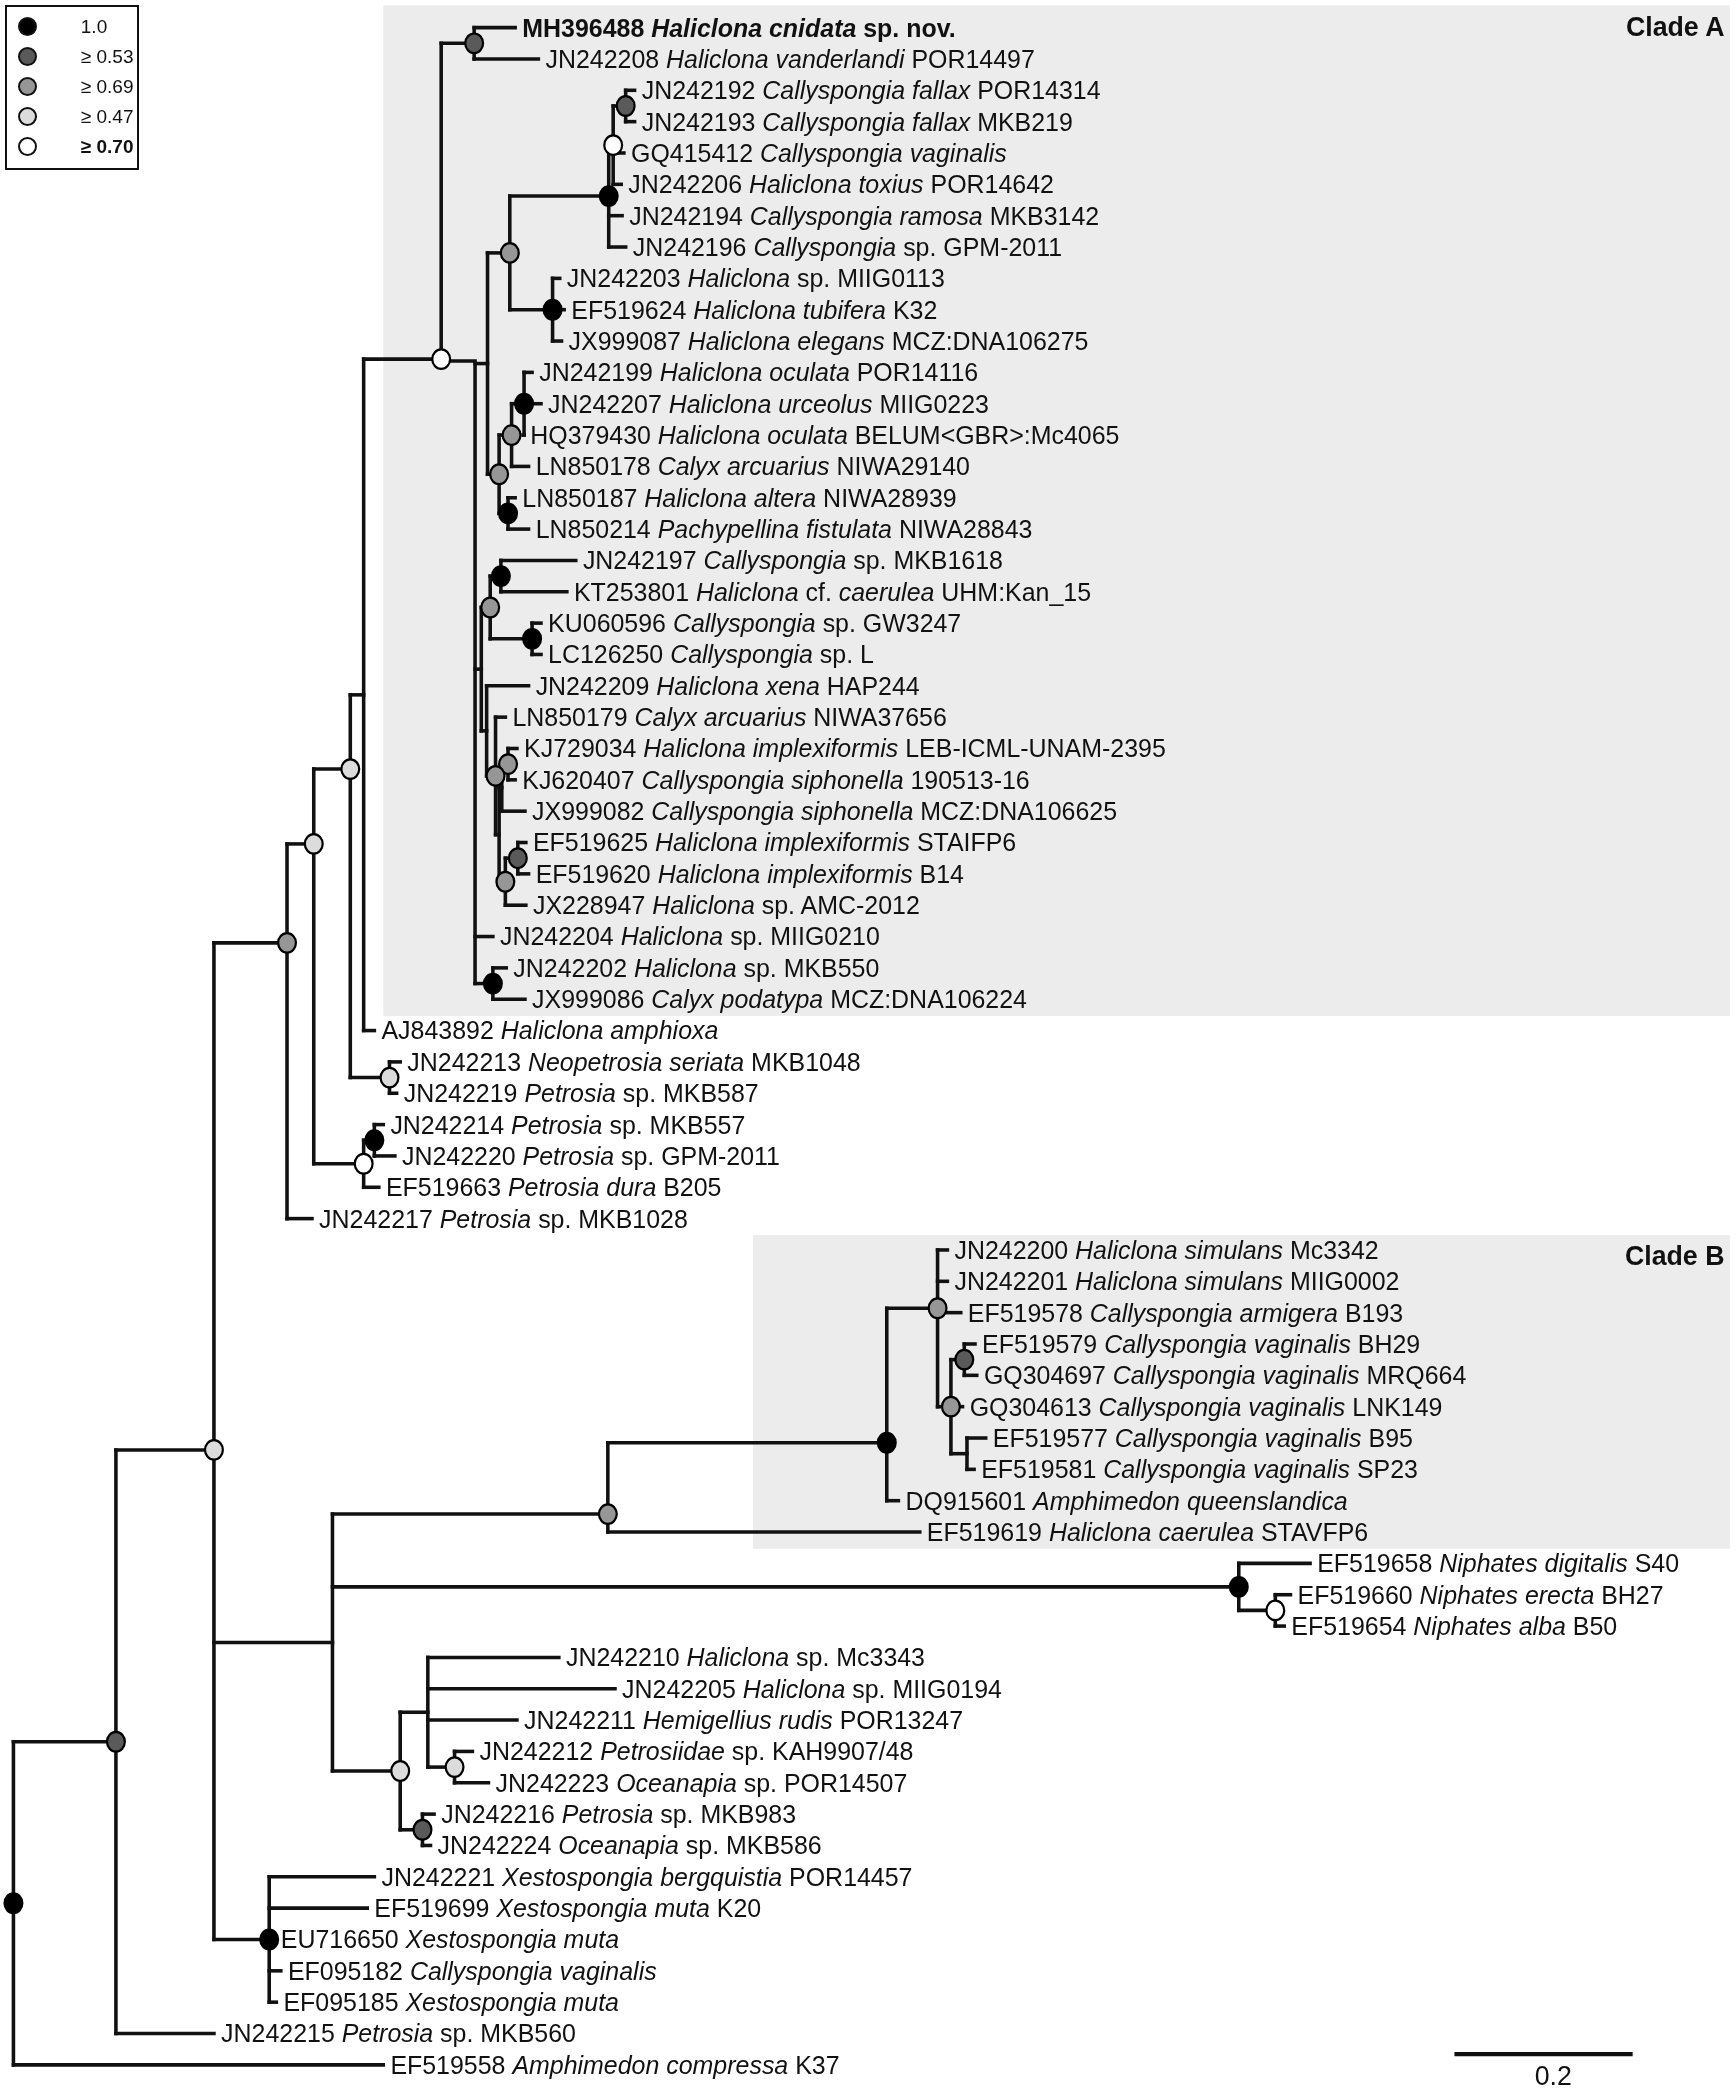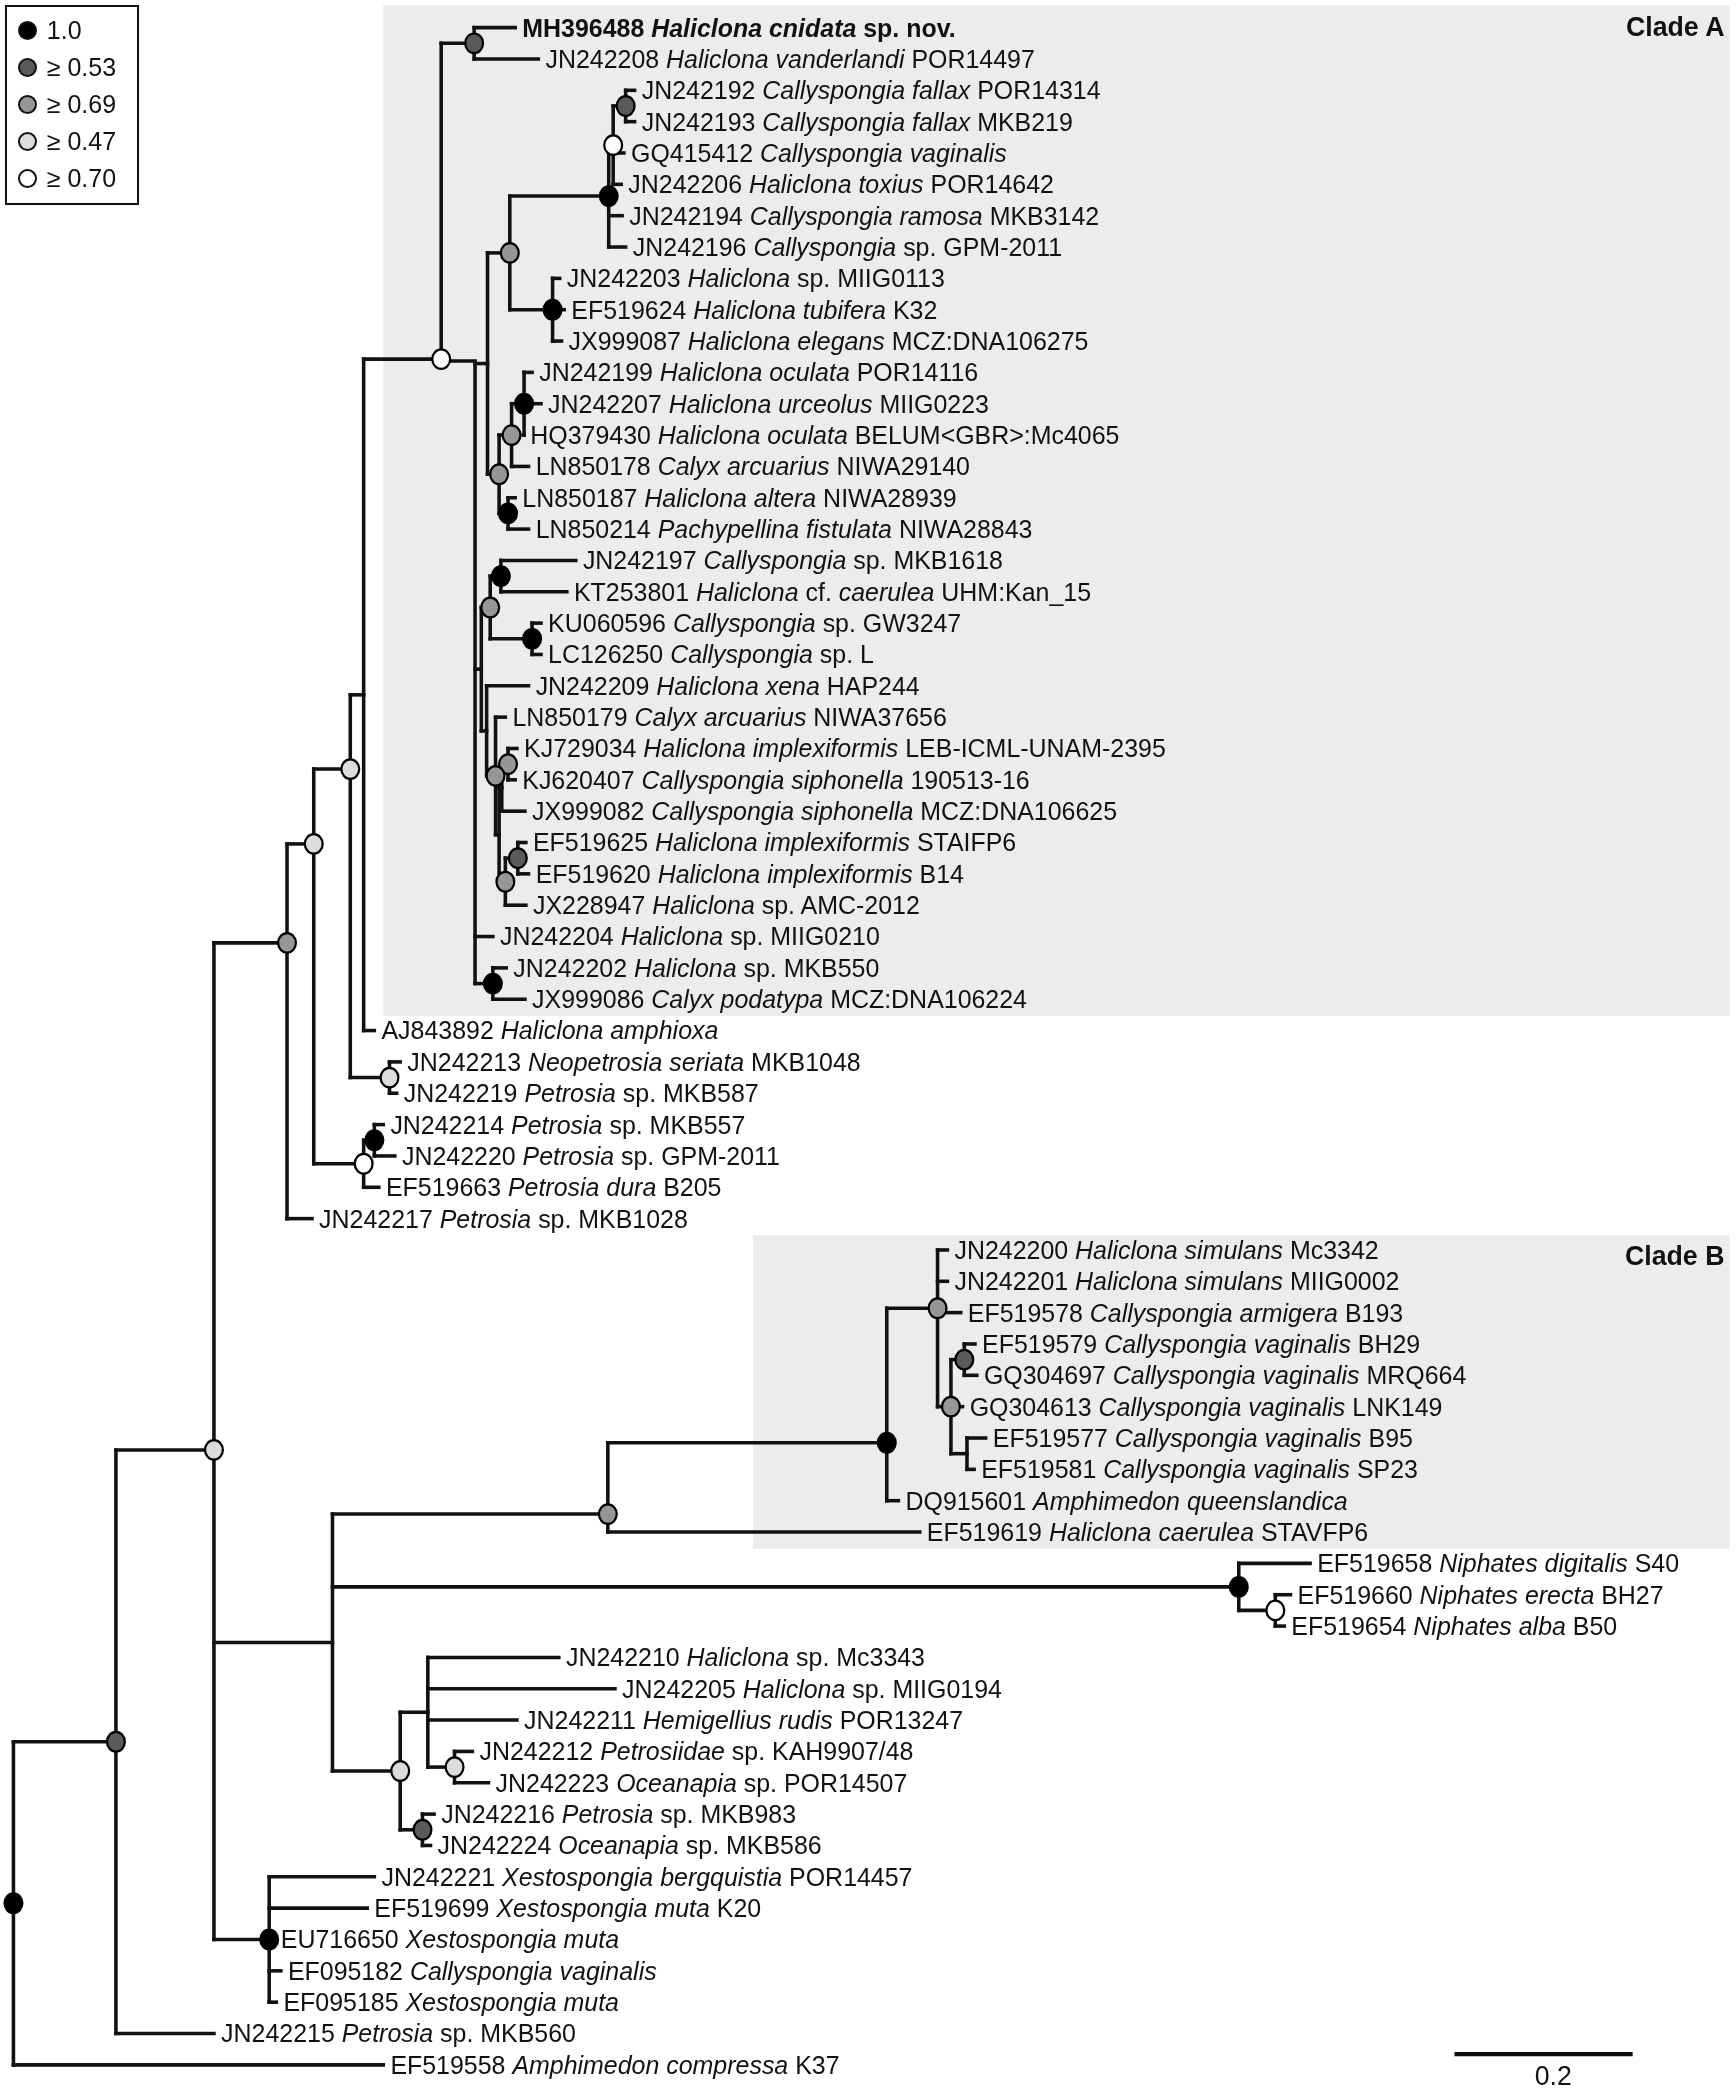--- a/index.html
+++ b/index.html
@@ -4,23 +4,23 @@
 <style>
   html,body{margin:0;padding:0;background:#ffffff;}
   body{width:1737px;height:2096px;position:relative;font-family:"Liberation Sans",sans-serif;}
   #fig{position:relative;width:1737px;height:2096px;}
   svg{position:absolute;left:0;top:0;}
   #legend{
     position:absolute;left:5.3px;top:4.5px;width:134px;box-sizing:border-box;
     border:2.7px solid #111;background:#fff;padding:9px 9px 10.7px 10.7px;z-index:5;
   }
   .leg-row{display:flex;align-items:center;gap:9.8px;margin-bottom:8px;}
-  .leg-row:last-child{margin-bottom:0;}
+  .leg-row:last-child{margin-bottom:0;font-weight:bold;}
   .leg-dot{width:15px;height:15px;border-radius:50%;border:2.2px solid #111;flex:0 0 auto;}
-  .leg-label{font-size:25px;color:#111;white-space:nowrap;}
+  .leg-label{font-size:19px;color:#111;white-space:nowrap;margin-left:34px;}
 </style>
 </head>
 <body>
 
 <div id="fig">
 
   <svg id="tree-svg" width="1737" height="2096" viewBox="0 0 1949 2352" xmlns="http://www.w3.org/2000/svg">
     <g id="boxes">
         <rect x="430" y="6" width="1511" height="1134" fill="#ececec"></rect>
         <rect x="845" y="1386" width="1096" height="352" fill="#ececec"></rect>

